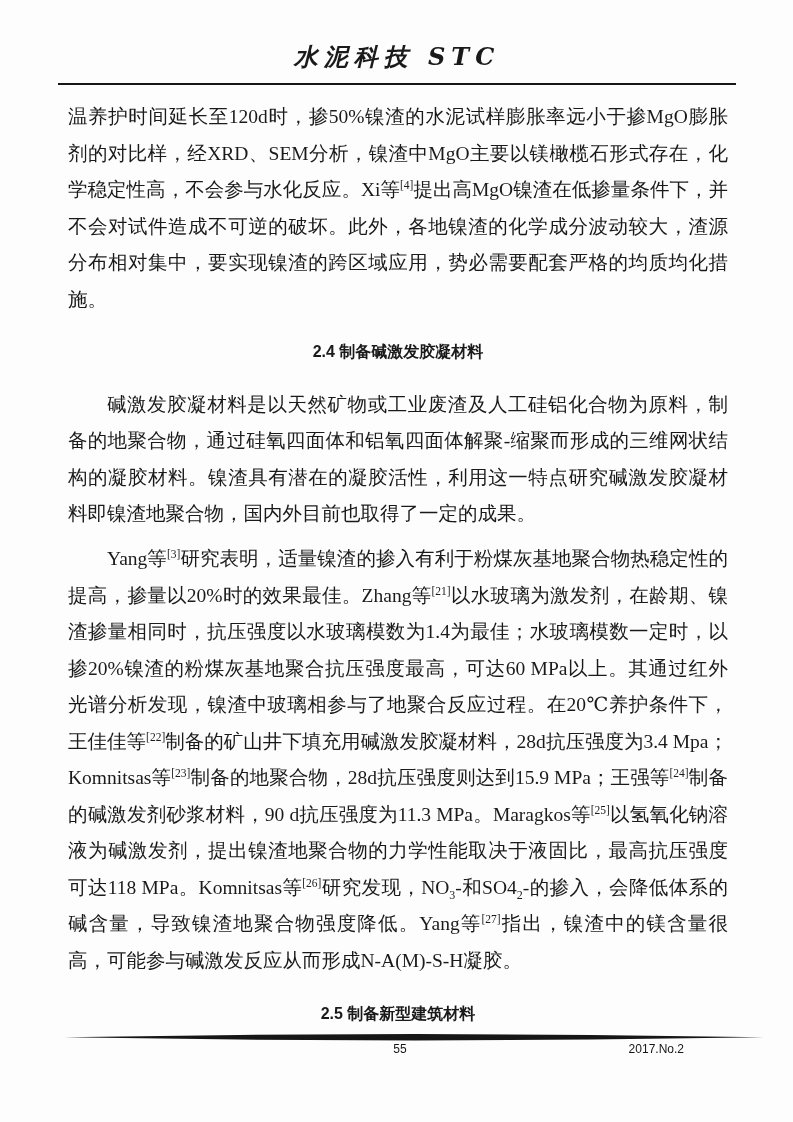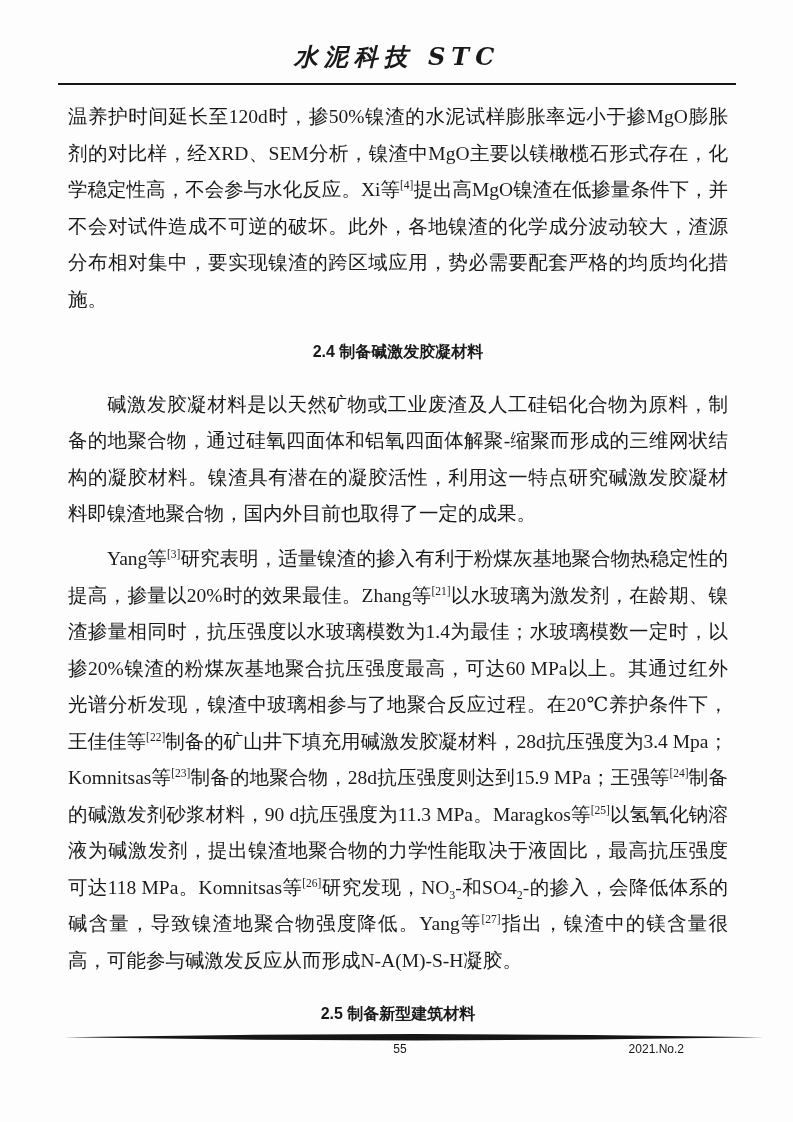--- a/index.html
+++ b/index.html
@@ -106,17 +106,17 @@
       <p class="para indent"><span>Yang等</span><sup class="cite">[3]</sup><span>研究表明，适量镍渣的掺入有利于粉煤灰基地聚合物热稳定性的提高，掺量以20%时的效果最佳。Zhang等</span><sup class="cite">[21]</sup><span>以水玻璃为激发剂，在龄期、镍渣掺量相同时，抗压强度以水玻璃模数为1.4为最佳；水玻璃模数一定时，以掺20%镍渣的粉煤灰基地聚合抗压强度最高，可达60 MPa以上。其通过红外光谱分析发现，镍渣中玻璃相参与了地聚合反应过程。在20℃养护条件下，王佳佳等</span><sup class="cite">[22]</sup><span>制备的矿山井下填充用碱激发胶凝材料，28d抗压强度为3.4 Mpa；Komnitsas等</span><sup class="cite">[23]</sup><span>制备的地聚合物，28d抗压强度则达到15.9 MPa；王强等</span><sup class="cite">[24]</sup><span>制备的碱激发剂砂浆材料，90 d抗压强度为11.3 MPa。Maragkos等</span><sup class="cite">[25]</sup><span>以氢氧化钠溶液为碱激发剂，提出镍渣地聚合物的力学性能取决于液固比，最高抗压强度可达118 MPa。Komnitsas等</span><sup class="cite">[26]</sup><span>研究发现，NO</span><sub class="chem">3</sub><span>-和SO4</span><sub class="chem">2</sub><span>-的掺入，会降低体系的碱含量，导致镍渣地聚合物强度降低。Yang等</span><sup class="cite">[27]</sup><span>指出，镍渣中的镁含量很高，可能参与碱激发反应从而形成N-A(M)-S-H凝胶。</span></p>
       <h2 class="section-heading">2.5 制备新型建筑材料</h2>
     </main>
 
   <footer class="page-footer">
     <svg class="footer-rule" width="702" height="7" viewBox="0 0 702 7" aria-hidden="true">
       <polygon points="0,3.2 175,0.9 351,0 527,0.9 702,3.2 527,5.6 351,6.6 175,5.6" fill="#161616"></polygon>
     </svg>
     <div class="footer-row">
       <span class="page-number">55</span>
-      <span class="issue-label">2021.No.2</span>
+      <span class="issue-label">2017.No.2</span>
     </div>
   </footer>
 
 </div>
 
 </body></html>

